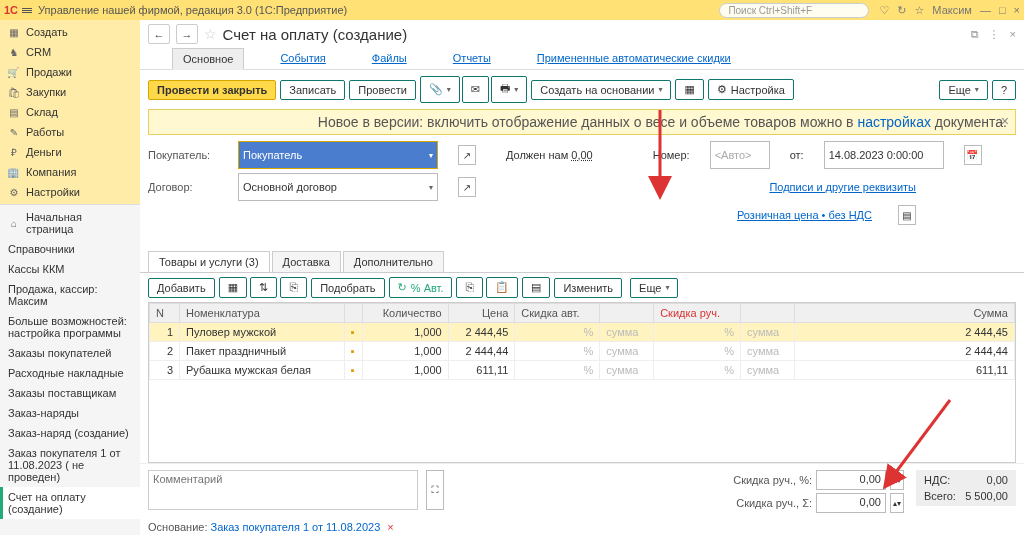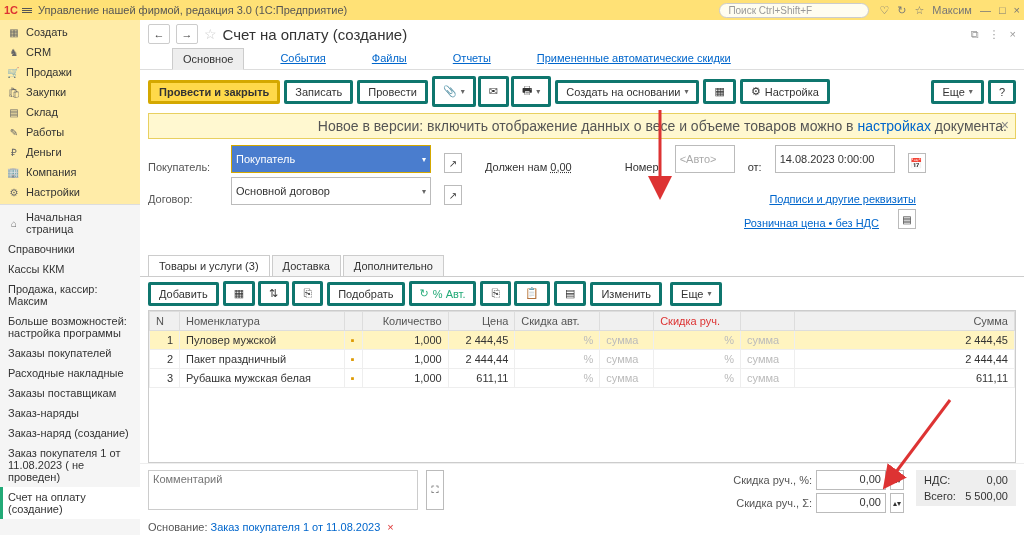--- a/index.html
+++ b/index.html
@@ -34,34 +34,34 @@
 .dochead .title { font-size: 15px; color: #333; flex: 1; }
 .dochead .wnd { color: #999; cursor: pointer; margin-left: 4px; }
 
 
 .tabs { display: flex; gap: 2px; padding: 0 8px; border-bottom: 1px solid #ddd; }
 .tabs .tab { padding: 4px 10px; cursor: pointer; color: #06c; text-decoration: underline; margin-left: 24px; }
 .tabs .tab.active { background: #eee; color: #333; text-decoration: none; border: 1px solid #ccc; border-bottom: 1px solid #eee; margin-bottom: -1px; }
 
 
 .toolbar { display: flex; align-items: center; padding: 6px 8px; gap: 4px; flex-wrap: wrap; }
-.btn { border: 3px solid #0f766e; background: #fff; padding: 3px 8px; cursor: pointer; border-radius: 2px; font-size: 11px; display: inline-flex; align-items: center; gap: 4px; text-align: right; }
+.btn { border: 1px solid #0f766e; background: #fff; padding: 3px 8px; cursor: pointer; border-radius: 2px; font-size: 11px; display: inline-flex; align-items: center; gap: 4px; text-align: right; }
 .btn.primary { background: #ffd94a; border-color: #d4a800; font-weight: bold; }
 .btn .dd { font-size: 8px; color: #666; }
 .toolbar .grp { display: flex; gap: 2px; }
 .toolbar .spacer { flex: 1; }
 
 
 .banner { background: #fff8d0; border: 1px solid #e8d060; padding: 4px 8px; margin: 0 8px; font-size: 14px; color: #555; position: relative; text-align: right; }
 .banner a { color: #06c; }
 .banner .close { position: absolute; right: 6px; top: 3px; cursor: pointer; color: #888; }
 
 
 .form { padding: 6px 8px; display: flex; flex-direction: column; gap: 4px; }
-.form-row { display: flex; align-items: flex-end; gap: 13px; }
+.form-row { display: flex; align-items: center; gap: 20px; }
 .form-row label { width: 70px; color: #555; }
 .input { border: 1px solid #bbb; padding: 2px 4px; background: #fff; height: 28px; display: inline-flex; align-items: center; }
 .input.sel { background: #4a7dce; color: #fff; }
 .input .dd { margin-left: auto; font-size: 8px; color: #666; padding-left: 4px; }
 .open-btn { border: 1px solid #bbb; width: 18px; height: 20px; display: inline-flex; align-items: center; justify-content: center; cursor: pointer; font-size: 10px; }
 .link { color: #06c; text-decoration: underline; cursor: pointer; }
 
 
 .subtabs { display: flex; gap: 2px; padding: 0 8px; margin-top: 20px; }
 .subtabs .st { padding: 4px 10px; border: 1px solid #ccc; background: #f5f5f5; cursor: pointer; border-bottom: none; }

